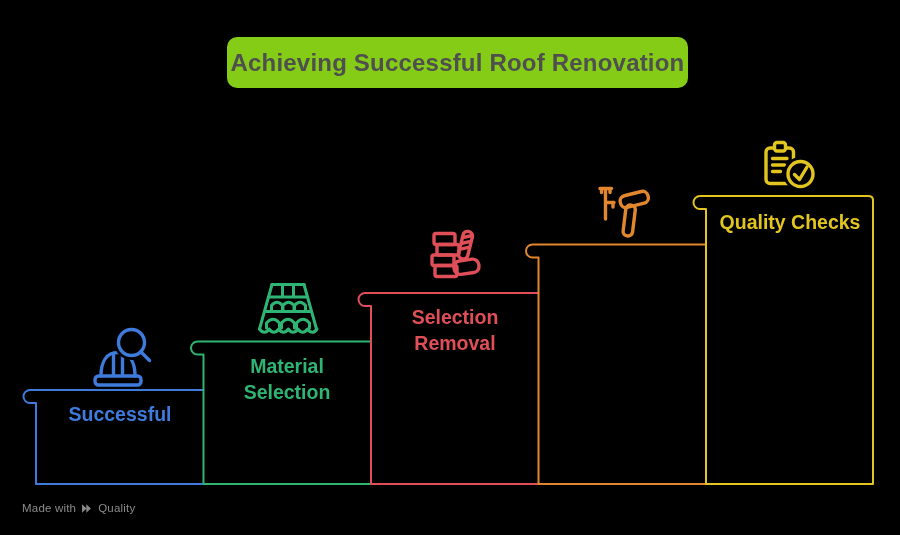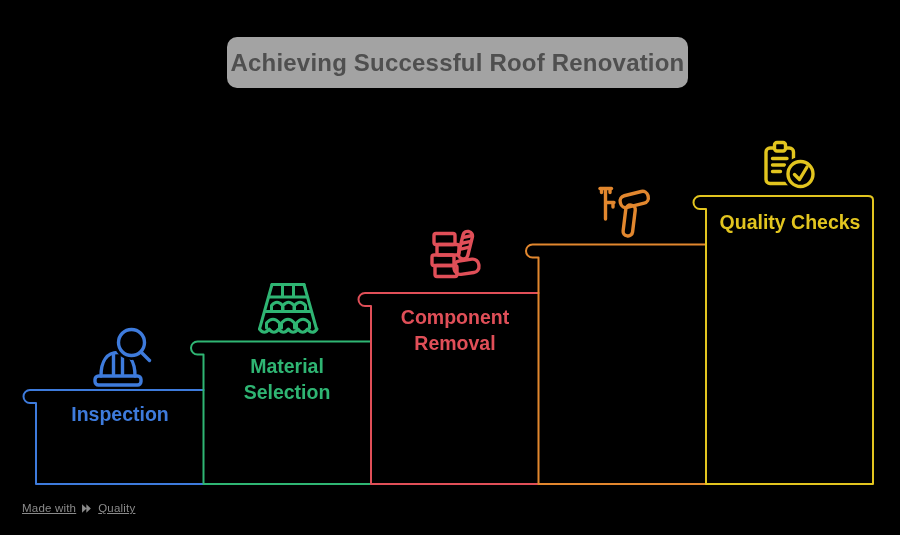--- a/index.html
+++ b/index.html
@@ -25,21 +25,21 @@
     position:absolute;left:22px;top:502px;display:flex;align-items:center;gap:5px;
     font-size:11.5px;font-weight:500;letter-spacing:0.2px;
   }
   .watermark svg{display:block;}
 </style>
 </head>
 <body>
 
 <div class="stage" style="background: rgb(0, 0, 0);">
 
-  <div class="title-card" style="background: #a3a3a3;">
+  <div class="title-card" style="background: #84cc16;">
     <h1 style="color: rgb(79, 79, 79);">Achieving Successful Roof Renovation</h1>
   </div>
 
   <svg class="stairs" width="900" height="535" viewBox="0 0 900 535">
 
     <g fill="none" stroke-width="2" stroke-linecap="round" stroke-linejoin="round">
       <path d="M 203.5 390 H 30 A 6.5 6.5 0 0 0 30 403 H 36 V 484 H 203.5" stroke="#3E7BDC"></path>
       <path d="M 371 341.5 H 197.5 A 6.5 6.5 0 0 0 197.5 354.5 H 203.5 V 484 H 371" stroke="#2FB573"></path>
       <path d="M 538.5 293 H 365 A 6.5 6.5 0 0 0 365 306 H 371 V 484 H 538.5" stroke="#E04F58"></path>
       <path d="M 706 244.5 H 532.5 A 6.5 6.5 0 0 0 532.5 257.5 H 538.5 V 484 H 706" stroke="#E2872E"></path>
@@ -95,26 +95,26 @@
     <g fill="none" stroke-width="3.4" stroke-linecap="round" stroke-linejoin="round" stroke="#E2C51F">
       <rect x="766" y="148" width="27.5" height="35.5" rx="4"></rect>
       <path d="M772.5 158.5 H787 M772.5 165 H784.5 M772.5 171.5 H780.5"></path>
       <rect x="774.5" y="142.5" width="11" height="8.5" rx="2.5" fill="#000000"></rect>
       <circle cx="800.5" cy="174" r="12.5" stroke="#000000" stroke-width="9" fill="#000000"></circle>
       <circle cx="800.5" cy="174" r="12.5"></circle>
       <path d="M794.5 174.5 L799.5 179.5 L807 167"></path>
     </g>
   </svg>
 
-  <div class="step-label" style="left: 45px; top: 401px; color: rgb(62, 123, 220);">Inspection</div>
+  <div class="step-label" style="left: 45px; top: 401px; color: rgb(62, 123, 220);">Successful</div>
   <div class="step-label narrow" style="left: 227px; top: 353px; color: rgb(47, 181, 115);">Material Selection</div>
-  <div class="step-label narrow" style="left: 395px; top: 304px; color: rgb(224, 79, 88);">Component Removal</div>
+  <div class="step-label narrow" style="left: 395px; top: 304px; color: rgb(224, 79, 88);">Selection Removal</div>
   <div class="step-label" style="left: 715px; top: 209px; color: rgb(226, 197, 31);">Quality Checks</div>
 
-  <div class="watermark" style="color: rgb(138, 138, 138); text-decoration: underline;">
+  <div class="watermark" style="color: rgb(138, 138, 138);">
     <span>Made with</span>
     <svg width="12" height="11" viewBox="0 0 10 10">
       <path d="M0.5 1.2 L4.6 5 L0.5 8.8 Z M4.4 1.2 L8.5 5 L4.4 8.8 Z" fill="#8A8A8A"></path>
     </svg>
     <span>Quality</span>
   </div>
 
 </div>
 
 </body></html>

